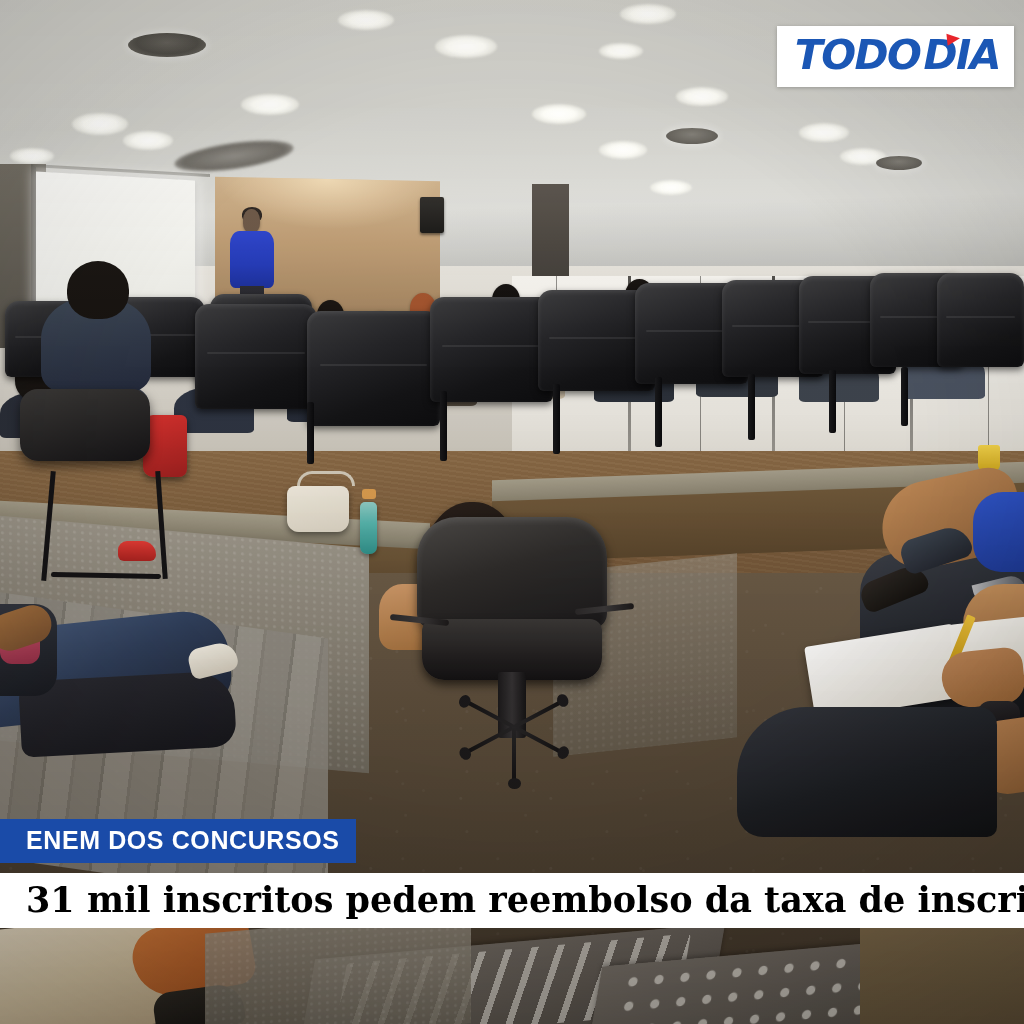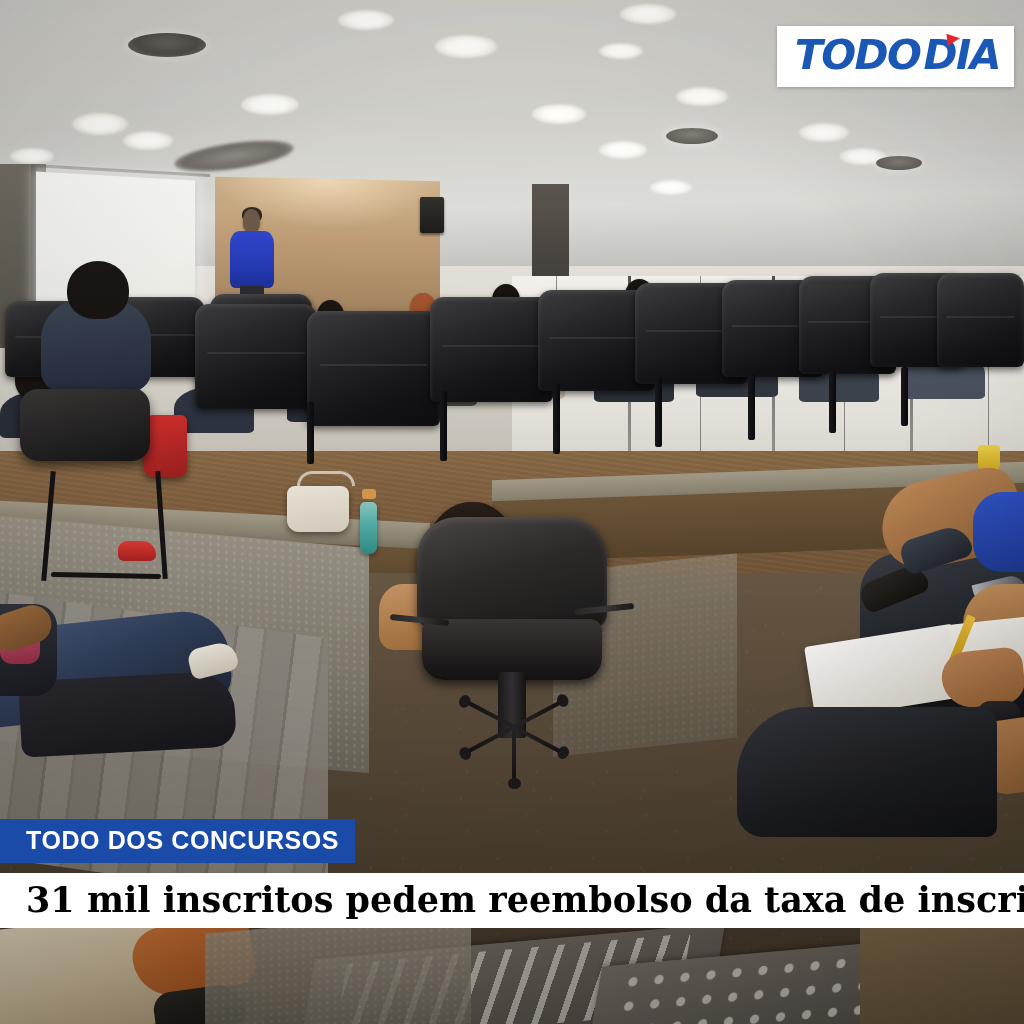--- a/index.html
+++ b/index.html
@@ -556,20 +556,20 @@
 
   <div class="logo">
     <div class="logo-text">
       <span>TODO</span><span class="dia">DIA</span>
       <span class="logo-tri"></span>
     </div>
   </div>
 
   <div class="overlay">
     <div class="kicker-row">
-      <span class="kicker">TODO DOS CONCURSOS</span>
+      <span class="kicker">ENEM DOS CONCURSOS</span>
     </div>
     <div class="headline">
       <div><span class="hl-line">31 mil inscritos pedem reembolso da taxa de inscrição do</span></div>
     </div>
   </div>
 
 </div>
 
 </body></html>

